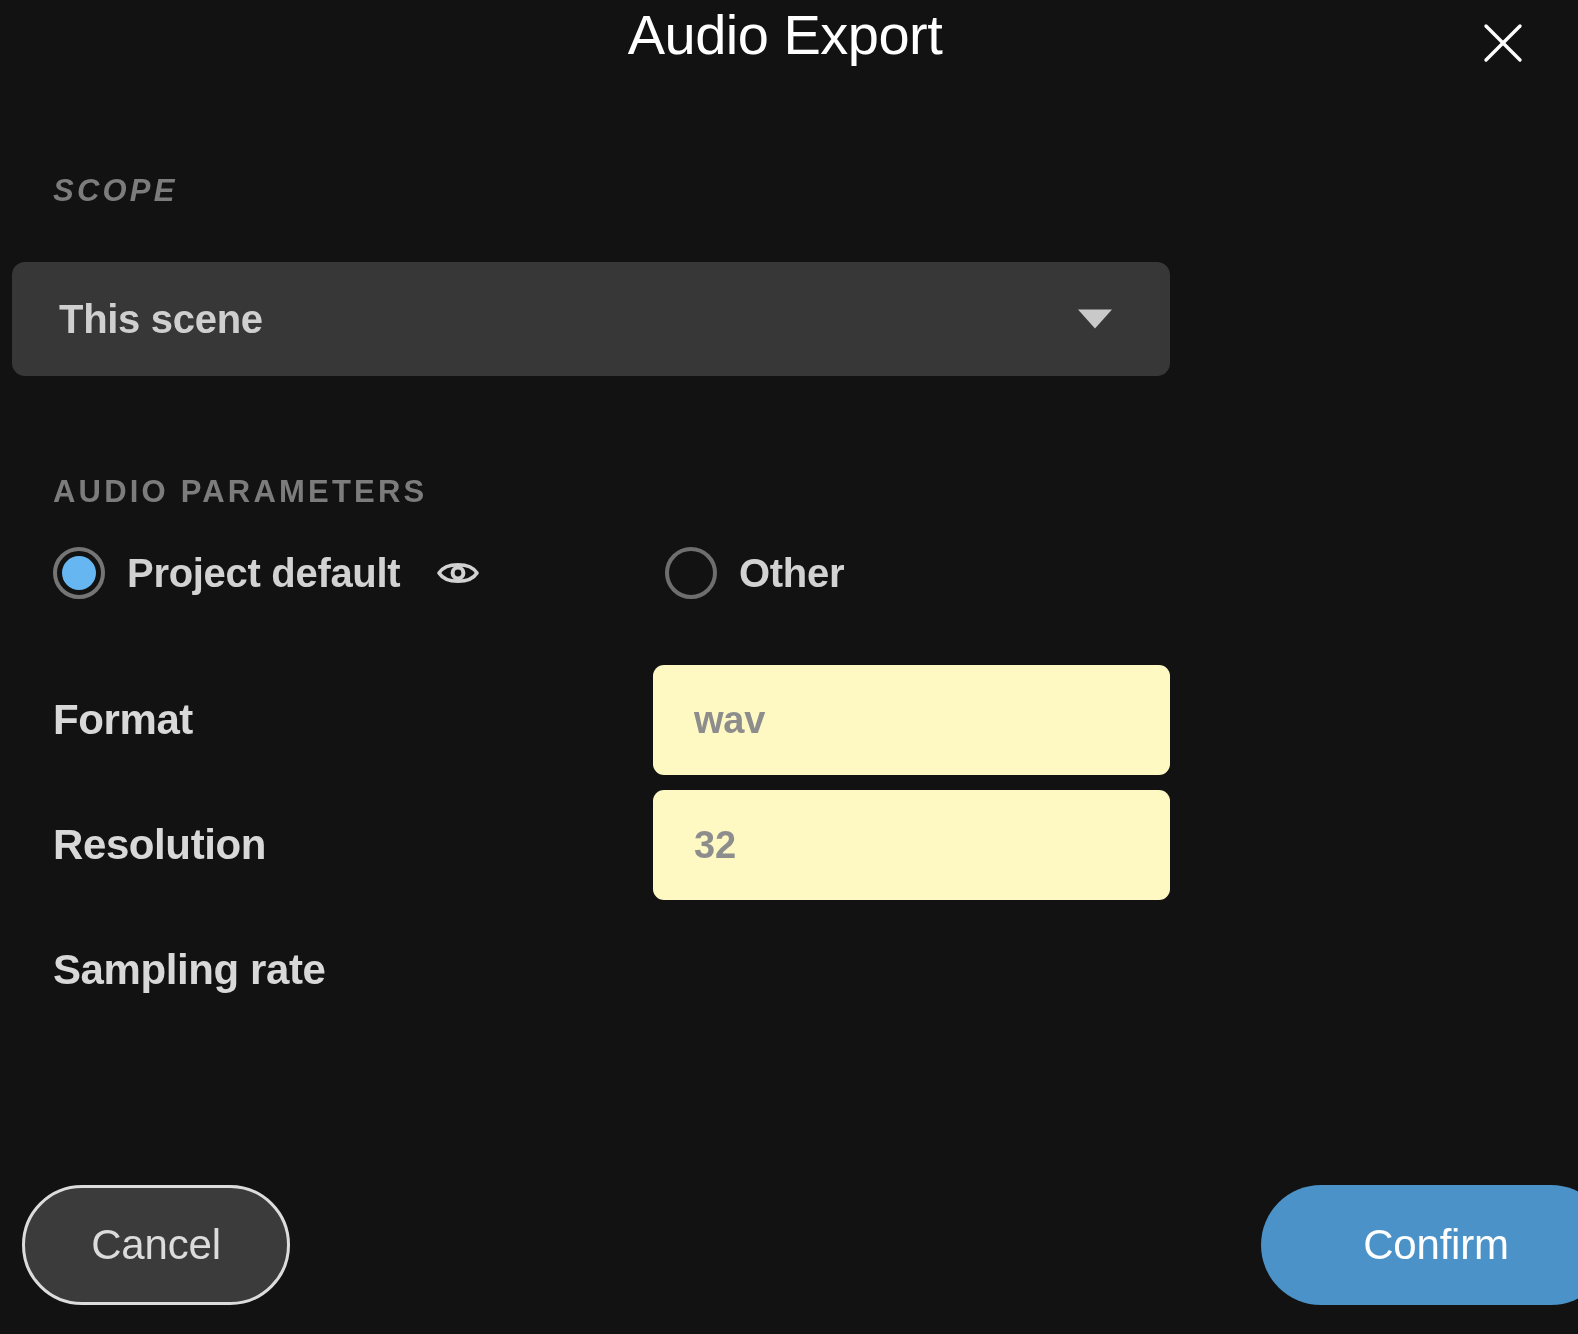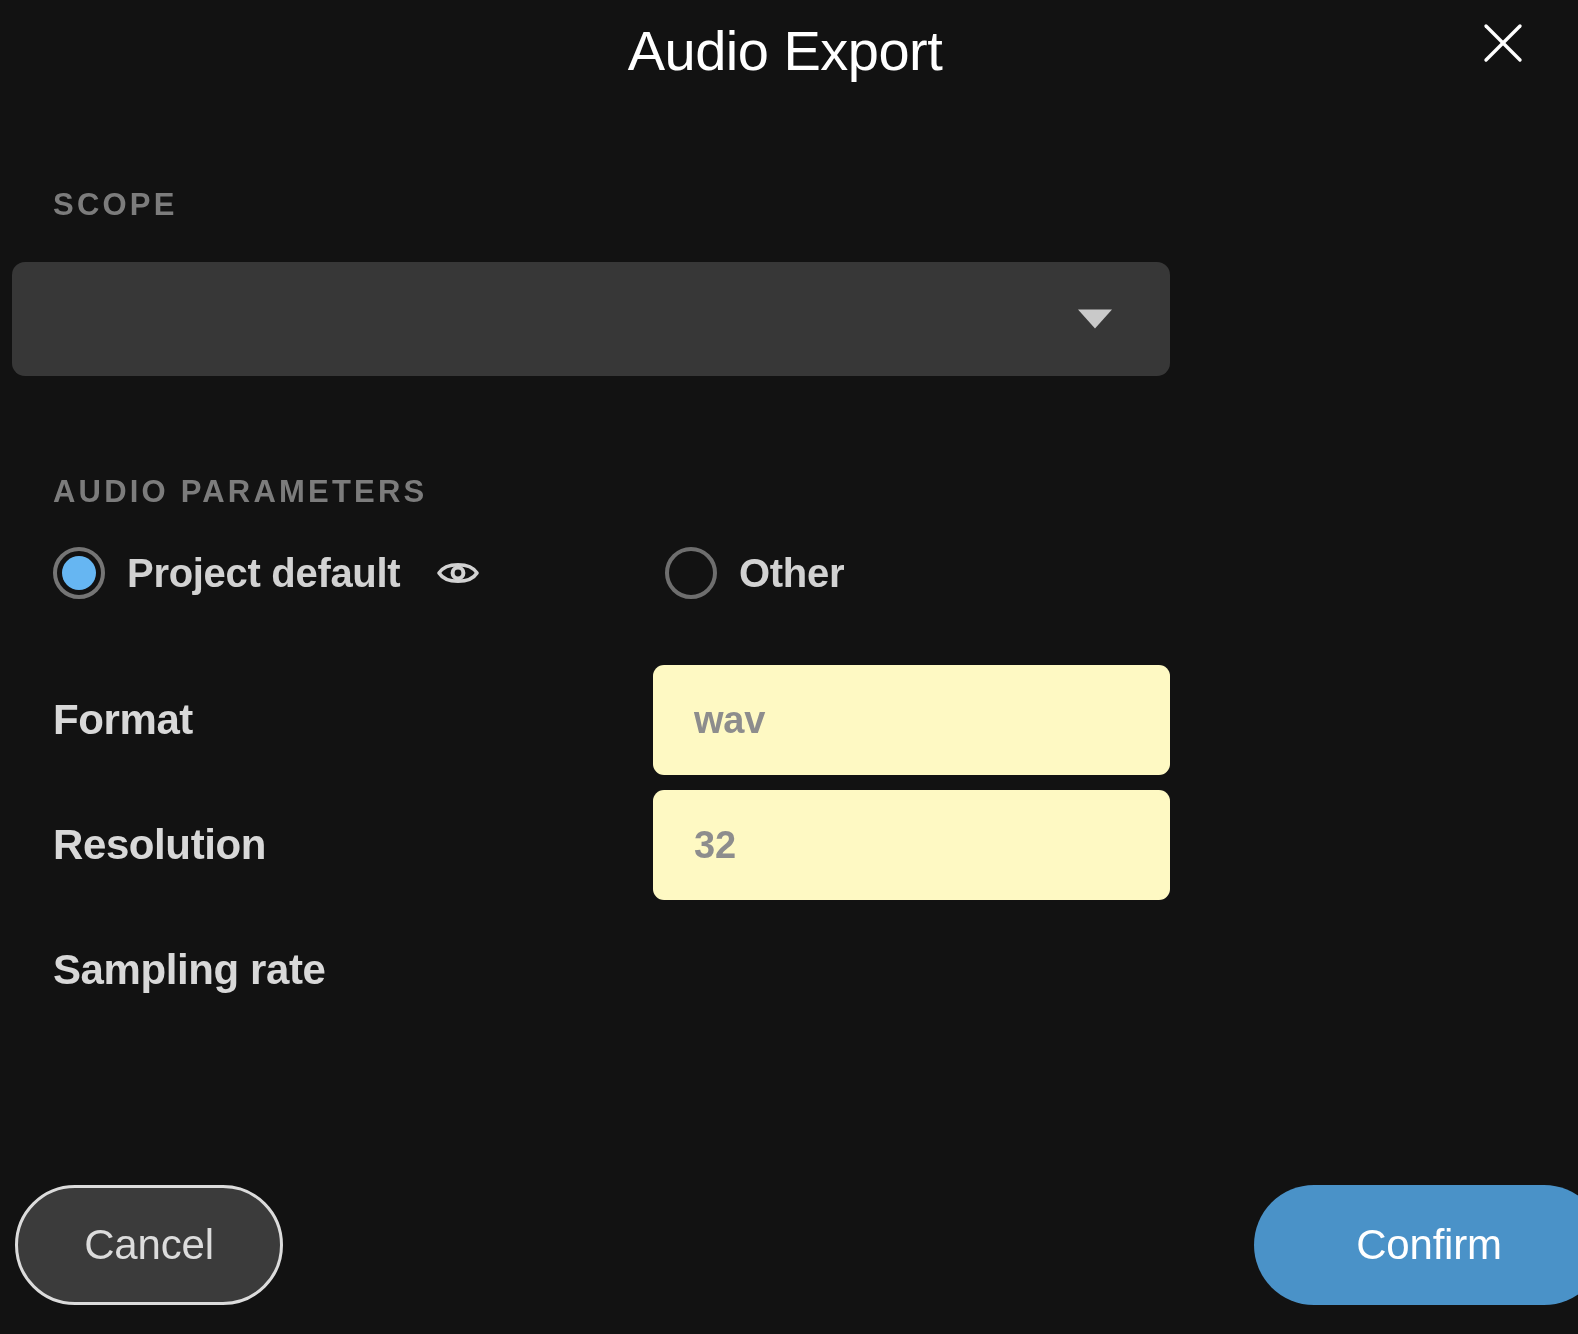--- a/index.html
+++ b/index.html
@@ -23,21 +23,21 @@
     position: absolute;
     top: 0;
     left: 0;
     width: 1578px;
     height: 90px;
   }
 
   .dialog-title {
     position: absolute;
     left: 0;
-    top: 16px;
+    top: 0;
     width: 1570px;
     text-align: center;
     font-size: 56px;
     font-weight: 400;
     color: #ffffff;
     letter-spacing: -0.5px;
     line-height: 70px;
   }
 
   .close-button {
@@ -54,21 +54,21 @@
   .close-button svg { display: block; }
 
   
   .section-label {
     position: absolute;
     font-size: 31px;
     font-weight: 700;
     color: #7c7c7c;
     letter-spacing: 3.2px;
   }
-  .section-label.scope      { left: 53px; top: 187px; }
+  .section-label.scope      { left: 53px; top: 173px; font-style: italic; }
   .section-label.audio-par  { left: 53px; top: 474px; }
 
   
   .scope-select {
     position: absolute;
     left: 12px;
     top: 262px;
     width: 1158px;
     height: 114px;
     background: #373737;
@@ -203,21 +203,21 @@
     align-items: center;
     font-size: 38px;
     font-weight: 700;
     color: #8d8d8d;
     letter-spacing: -0.2px;
   }
 
   
   .footer {
     position: absolute;
-    left: 1px;
+    left: 8px;
     top: 1185px;
     width: 1274px;
     height: 149px;
   }
   .btn {
     position: absolute;
     height: 120px;
     border-radius: 60px;
     display: flex;
     align-items: center;
@@ -256,20 +256,21 @@
         <line x1="5" y1="5" x2="39" y2="39" stroke="#ffffff" stroke-width="3.4" stroke-linecap="round"></line>
         <line x1="39" y1="5" x2="5" y2="39" stroke="#ffffff" stroke-width="3.4" stroke-linecap="round"></line>
       </svg>
     </span>
   </div>
 </div>
 
 <div class="section-label scope">SCOPE</div>
 
 <div class="scope-select">
+  <div class="scope-select-value">This scene</div>
   <div class="scope-select-arrow"></div>
 </div>
 
 <div class="section-label audio-par">AUDIO PARAMETERS</div>
 
 <div class="radio-row">
 
   <div class="radio-option opt-0">
     <span class="radio-mark selected"></span>
     <span class="radio-label">Project default</span>

